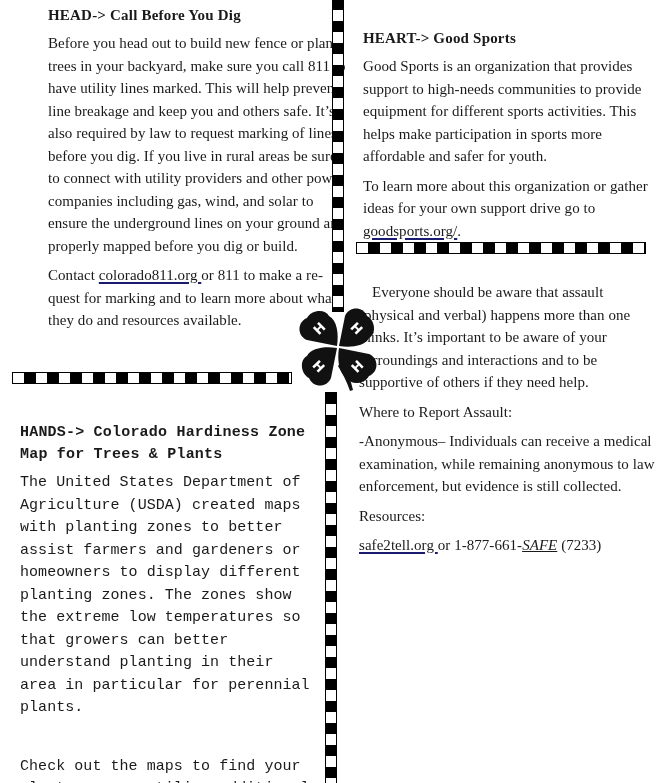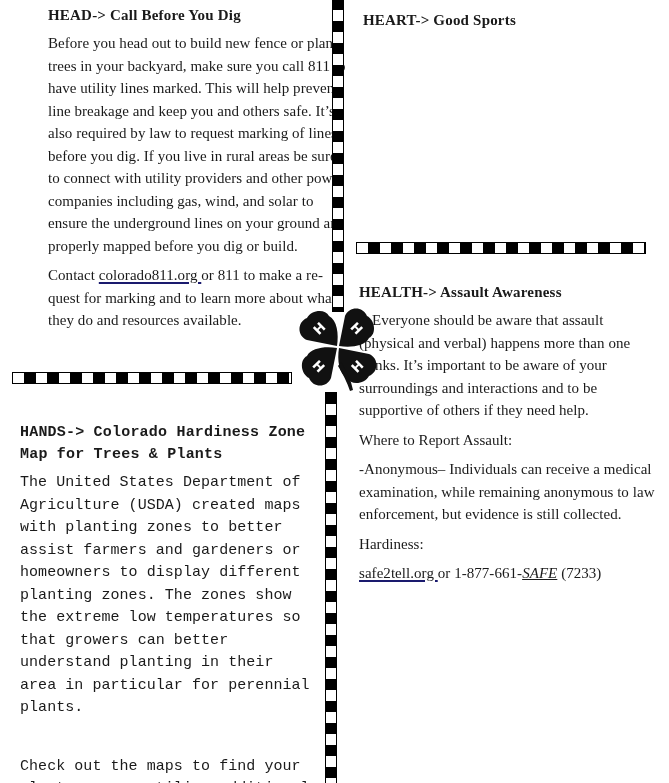--- a/index.html
+++ b/index.html
@@ -18,30 +18,31 @@
 </style>
 </head>
 <body>
 
 <section class="sec" style="left:20px; top:4px; width:300px;margin-left:28px;">
   <h2>HEAD-&gt;  Call Before You Dig</h2>
   <p>Before you head out to build new fence or plant trees in your backyard, make sure you call 811 to have utility lines marked. This will help prevent line breakage and keep you and others safe. It’s also required by law to request marking of lines before you dig. If you live in rural areas be sure to connect with utility pro­viders and other power companies including gas, wind, and solar to ensure the under­ground lines on your ground are properly mapped before you dig or build.</p>
   <p><span>Contact </span><a class="link">colorado811.org </a><span>or 811 to make a re­quest for marking and to learn more about what they do and resources available.</span></p>
 </section>
 
-<section class="sec" style="left:363px; top:9px; width:290px;">
+<section class="sec" style="left:363px; top:27px; width:290px;">
   <h2>HEART-&gt;  Good Sports</h2>
+  <p>Good Sports is an organization that pro­vides support to high-needs communities to provide equipment for different sports activities. This helps make participation in sports more affordable and safer for youth.</p>
+  <p><span>To learn more about this organization or gather ideas for your own support drive go to </span><a class="link">goodsports.org/</a><span>.</span></p>
 </section>
 
 <section class="sec" style="left:359px; top:281px; width:300px;">
-  <h2>HEALTH-&gt;   Assault Awareness</h2>
   <p style="text-indent:13px;">Everyone should be aware that assault (physical and verbal) happens more than one thinks. It’s important to be aware of your surroundings and interactions and to be supportive of others if they need help.</p>
   <p>Where to Report Assault:</p>
   <p>-Anonymous– Individuals can receive a medi­cal examination, while remaining anonymous to law enforcement, but evidence is still col­lected.</p>
-  <p>Hardiness:</p>
+  <p>Resources:</p>
   <p><a class="link">safe2tell.org </a><span>or 1-877-661-</span><span class="italic">SAFE</span><span> (7233)</span></p>
 </section>
 
 <section class="sec" style="left:20px; top:422px; width:290px;font-family:Liberation Mono, monospace;">
   <h2>HANDS-&gt; Colorado Hardiness Zone Map for Trees &amp; Plants</h2>
   <p>The United States Department of Agriculture (USDA) created maps with planting zones to better assist farmers and gardeners or home­owners to display different planting zones. The zones show the extreme  low tempera­tures so that growers can better understand planting in their area in particular for peren­nial plants.</p>
   <p style="margin-top:36px;"><span>Check out the maps to find your plant zone or utilize additional resources @ </span><a class="link">planthardi­ness.ars.usda.gov/</a><span>.</span></p>
 </section>
 
 <div class="vdiv" style="left:332px; top:-2px; height:314px;"></div>

